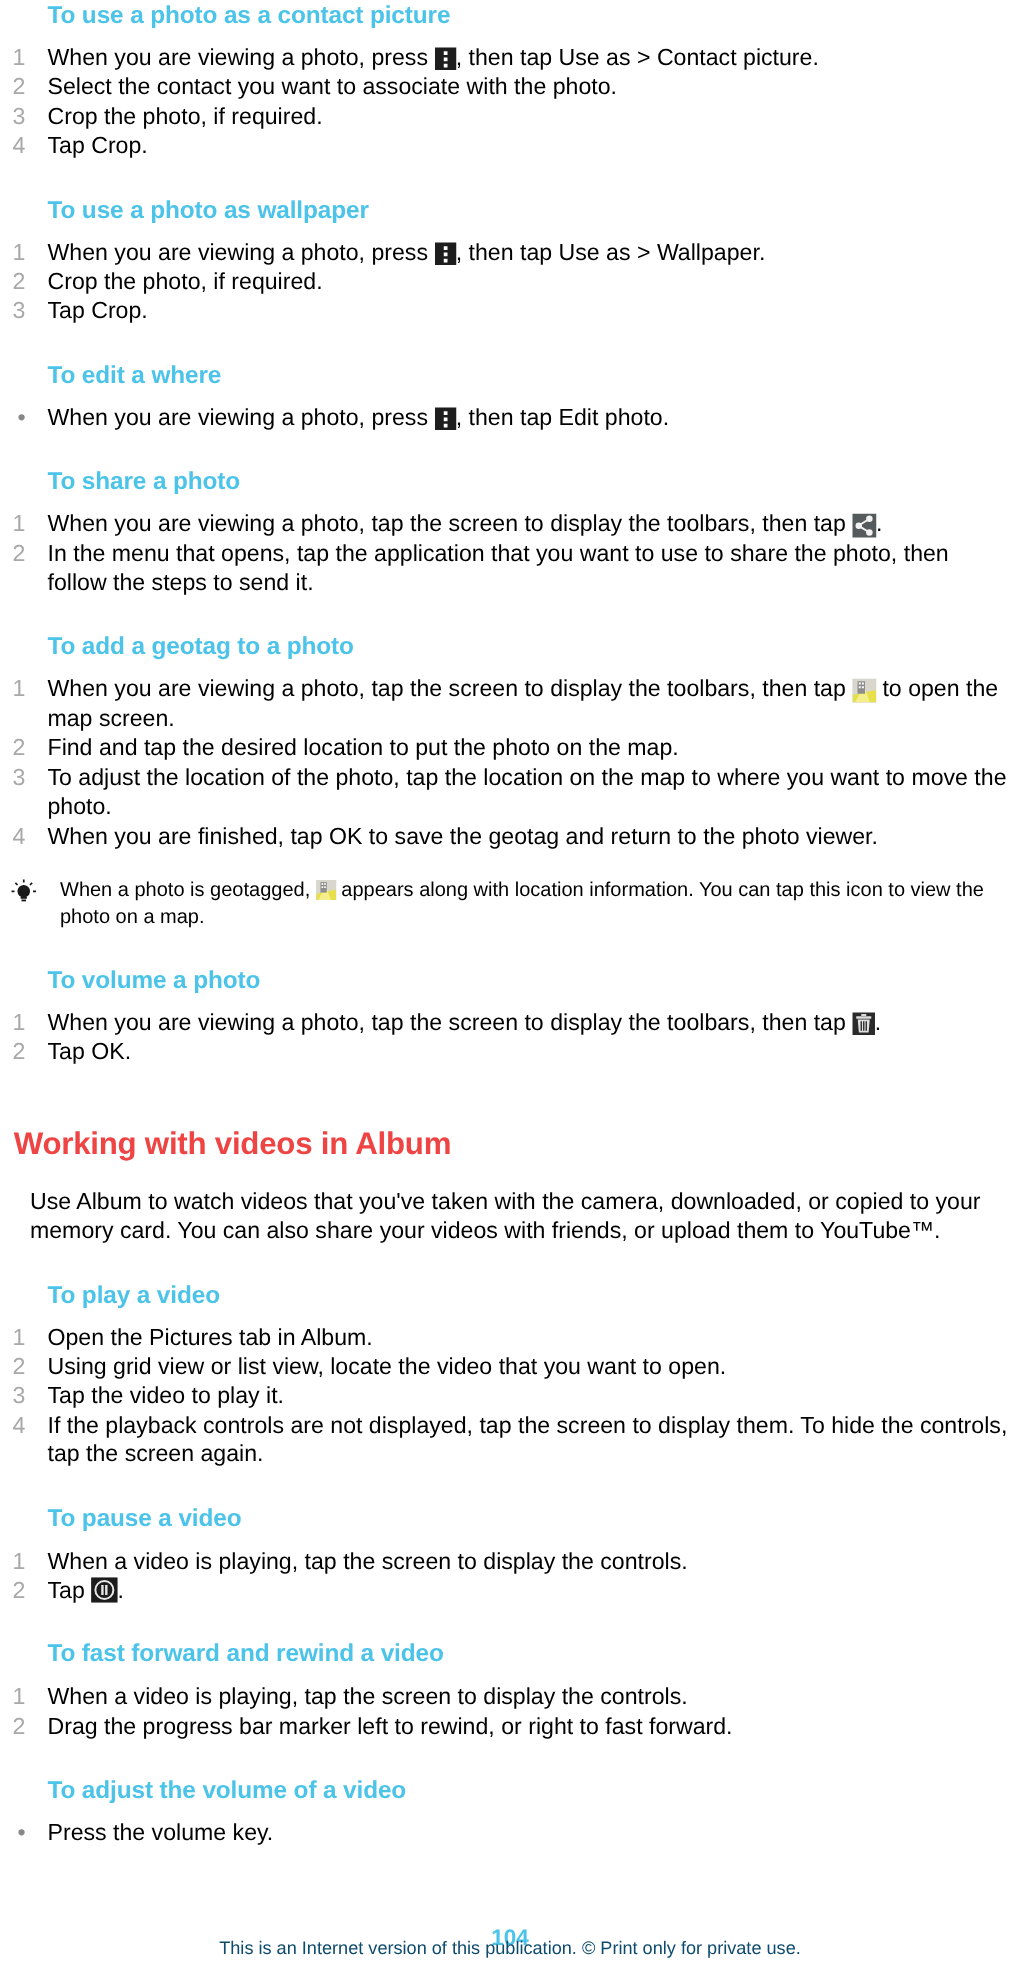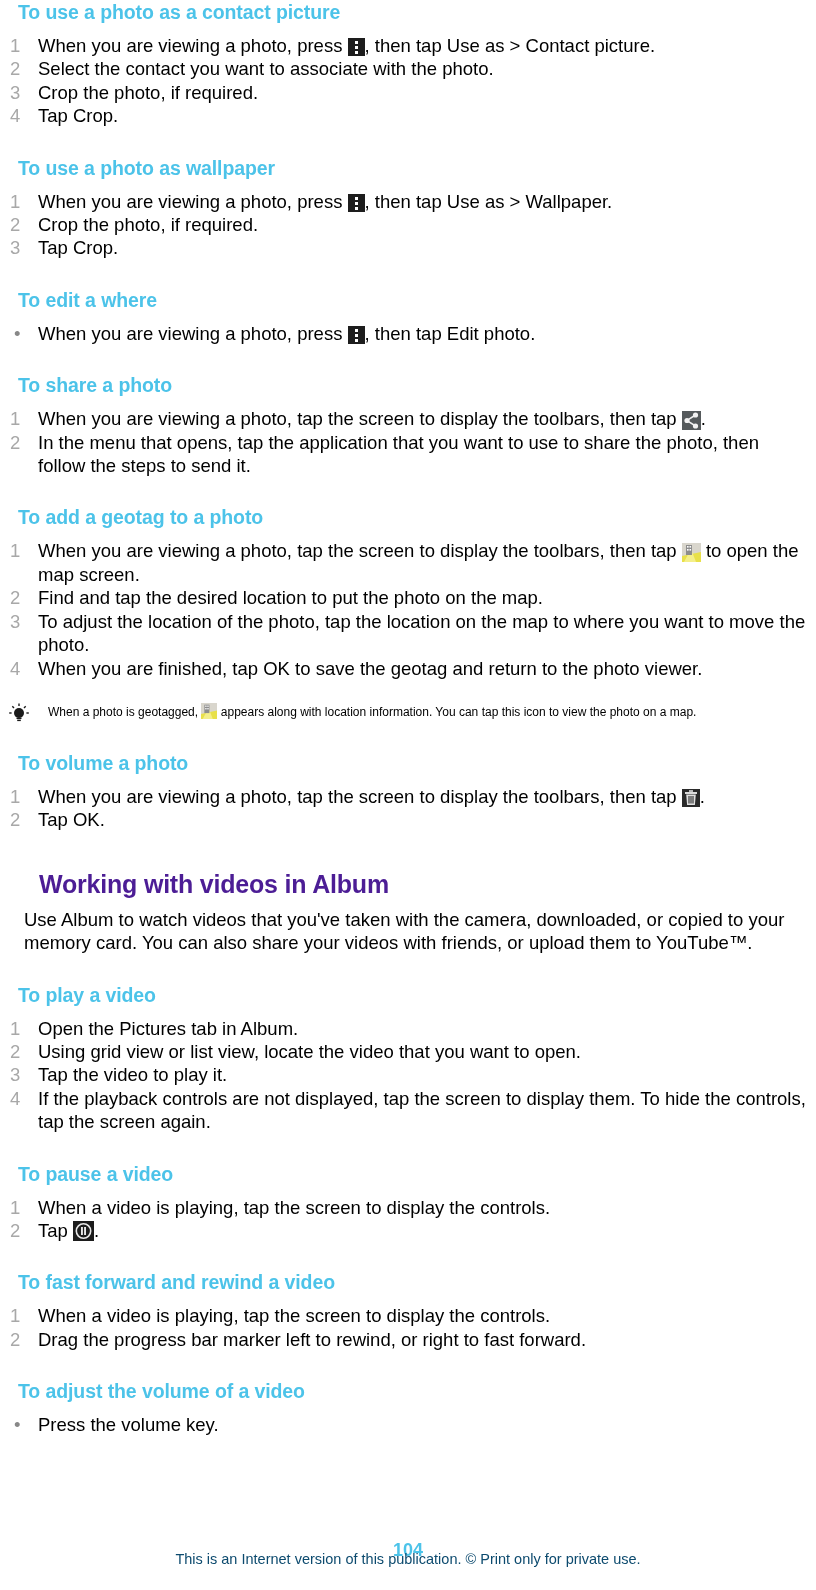--- a/index.html
+++ b/index.html
@@ -24,30 +24,29 @@
     padding: 0;
   }
 
   
   .h-sub {
     color: #4cc3e9;
     font-size: 19.5px;
     font-weight: bold;
     line-height: 24px;
     margin: 0;
-    padding-left: 18px;
+    padding-left: 38px;
     letter-spacing: -0.1px;
   }
   .h-main {
-    color: #4c1d95;
+    color: #ef4444;
     font-size: 25px;
     font-weight: bold;
     line-height: 30px;
-    margin: 1px;
-    padding-left: 38px;
+    margin: 11px;
     letter-spacing: -0.2px;
   }
 
   
   .para {
     font-size: 18.5px;
     line-height: 23.4px;
     padding-left: 24px;
     padding-right: 8px;
     margin: 0;
@@ -157,21 +156,21 @@
     vertical-align: -4px;
     overflow: hidden;
   }
   .icn-pause svg { display: block; }
 
   
   .tip {
     position: relative;
     padding-left: 48px;
     padding-right: 11px;
-    font-size: 12px;
+    font-size: 16px;
     line-height: 21px;
   }
   .tip .bulb {
     position: absolute;
     left: 6px;
     top: 1px;
     width: 26px;
     height: 22px;
   }
 

